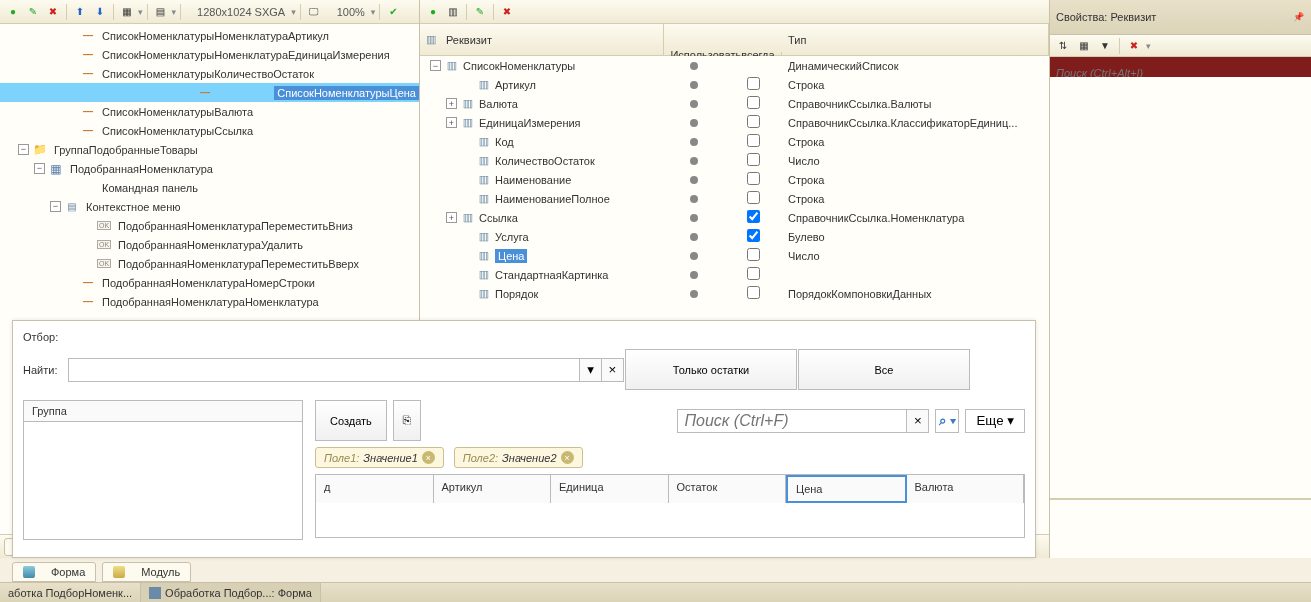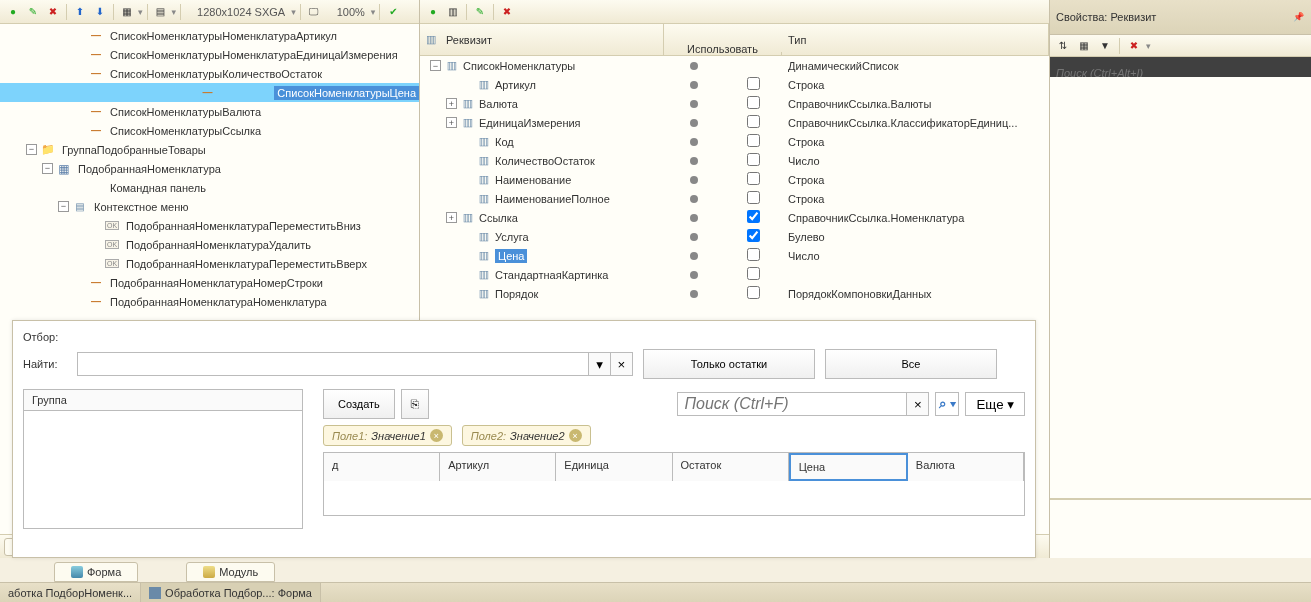--- a/index.html
+++ b/index.html
@@ -9,21 +9,21 @@
   
   
   .left-panel { width: 420px; border-right: 1px solid #c8c0a8; display: flex; flex-direction: column; background: #fffef8; }
   .toolbar { height: 24px; background: linear-gradient(#fdfbf0,#f0ead4); border-bottom: 1px solid #d4cdb0; display: flex; align-items: center; padding: 0 4px; gap: 2px; }
   .tb-btn { width: 18px; height: 18px; display: inline-flex; align-items: center; justify-content: center; cursor: pointer; font-size: 10px; }
   .tb-sep { width: 1px; height: 16px; background: #d4cdb0; margin: 0 2px; }
   .tb-text { font-size: 11px; padding: 0 4px; color: #555; margin-left: 8px; }
   .tb-dropdown { font-size: 9px; color: #888; }
   
   .tree-area { flex: 1; overflow: auto; background: #fffef8; padding: 2px 0; }
-  .tree-row { display: flex; align-items: center; height: 19px; padding-left: 14px; cursor: pointer; white-space: nowrap; }
+  .tree-row { display: flex; align-items: center; height: 19px; padding-left: 6px; cursor: pointer; white-space: nowrap; }
   .tree-row.selected { background: #7dd3fc; color: #fff; justify-content: space-between; }
   .tree-row.selected .tree-label { background: #4a90d9; color: #fff; }
   .tree-indent { display: inline-block; }
   .tree-toggle { width: 11px; height: 11px; border: 1px solid #999; background: #fff; display: inline-flex; align-items: center; justify-content: center; font-size: 9px; line-height: 1; margin-right: 3px; color: #555; cursor: pointer; }
   .tree-toggle.empty { border: none; background: none; }
   .tree-icon { width: 16px; height: 14px; display: inline-flex; align-items: center; justify-content: center; margin-right: 3px; font-size: 10px; }
   .ic-field { color: #b8860b; } .ic-field::before { content: "—"; font-weight: bold; color: #c97a2e; }
   .ic-folder::before { content: "📁"; font-size: 11px; }
   .ic-table::before { content: "▦"; color: #5a7da8; font-size: 12px; }
   .ic-menu::before { content: "▤"; color: #6a8aa8; }
@@ -38,21 +38,21 @@
   .ic-red { background: linear-gradient(#e88,#c44); border-radius: 2px; }
   .ic-yel { background: linear-gradient(#ed8,#ca4); border-radius: 2px; }
   .ic-grn { background: linear-gradient(#8d8,#4a4); border-radius: 2px; }
   .ic-blu { background: linear-gradient(#8cd,#48a); border-radius: 2px; }
   
   
   .mid-panel { width: 630px; border-right: 1px solid #c8c0a8; display: flex; flex-direction: column; background: #fffef8; }
   .grid-head { display: flex; height: 32px; background: linear-gradient(#fdfbf0,#f0ead4); border-bottom: 1px solid #d4cdb0; }
   .gh-cell { border-right: 1px solid #d4cdb0; padding: 3px 6px; font-size: 11px; display: flex; align-items: center; }
   .gh-cell.c1 { width: 244px; }
-  .gh-cell.c2 { width: 118px; flex-direction: column; justify-content: center; align-items: center; line-height: 1.1; margin-top: 28px; }
+  .gh-cell.c2 { width: 118px; justify-content: center; align-items: center; line-height: 1.1; margin-top: 28px; }
   .gh-cell.c3 { flex: 1; }
   .gh-ic { width: 16px; height: 14px; margin-right: 4px; }
   
   .grid-body { flex: 1; overflow: auto; background: #fffef8; }
   .grid-row { display: flex; height: 19px; align-items: center; }
   .gr-c1 { width: 244px; display: flex; align-items: center; padding-left: 6px; }
   .gr-c2 { width: 60px; text-align: center; }
   .gr-c2b { width: 58px; text-align: center; }
   .gr-c3 { flex: 1; padding-left: 6px; }
   .gr-toggle { width: 11px; height: 11px; border: 1px solid #999; background: #fff; display: inline-flex; align-items: center; justify-content: center; font-size: 9px; margin-right: 3px; color: #555; }
@@ -61,37 +61,37 @@
   .ic-attr::before { content: "▥"; color: #6a8aa8; font-size: 11px; }
   .gr-dot { width: 8px; height: 8px; background: #888; border-radius: 50%; display: inline-block; }
   .gr-chk { width: 13px; height: 13px; }
   .gr-label.sel { background: #4a90d9; color: #fff; padding: 1px 3px; }
   
   
   .right-panel { flex: 1; display: flex; flex-direction: column; background: #f5f0e1; }
   .rp-title { height: 35px; background: linear-gradient(#e8e0c8,#dcd4b8); border-bottom: 1px solid #c8c0a8; padding: 2px 6px; font-size: 11px; display: flex; align-items: center; justify-content: space-between; }
   .rp-toolbar { height: 22px; background: linear-gradient(#fdfbf0,#f0ead4); border-bottom: 1px solid #d4cdb0; display: flex; align-items: center; padding: 0 4px; gap: 3px; }
   .rp-search { height: 20px; }
-  .rp-search input { width: 100%; height: 100%; border: none; background: #404040; padding: 16px 6px; font-size: 11px; font-style: italic; color: #aaa; }
+  .rp-search input { width: 100%; height: 100%; border: none; background: #7f1d1d; padding: 16px 6px; font-size: 11px; font-style: italic; color: #aaa; }
   .rp-body { flex: 1; background: #fffef8; }
   .rp-bottom { height: 60px; background: #fffef8; border-top: 2px solid #d4cdb0; }
   
   
   .preview { position: absolute; left: 12px; top: 320px; width: 1024px; height: 238px; background: #fff; border: 1px solid #c8c0a8; box-shadow: 0 0 4px rgba(0,0,0,0.1); padding: 10px; }
   .pv-label { margin-bottom: 6px; font-size: 11px; }
-  .pv-row { display: flex; align-items: center; gap: 10px; margin-bottom: 10px; }
+  .pv-row { display: flex; align-items: center; gap: 1px; margin-bottom: 10px; }
   .pv-find-lbl { width: 44px; }
   .pv-input-wrap { display: flex; border: 1px solid #bbb; }
   .pv-input { width: 510px; height: 22px; border: none; padding: 0 4px; }
   .pv-clear { width: 22px; height: 22px; border: none; border-left: 1px solid #bbb; background: #fafafa; cursor: pointer; }
   .pv-ddl { width: 22px; height: 22px; border: none; border-left: 1px solid #bbb; background: #fafafa; cursor: pointer; }
-  .pv-btn { height: 30px; padding: 0 14px; border: 1px solid #bbb; background: linear-gradient(#fff,#f0f0f0); cursor: pointer; font-size: 11px; }
+  .pv-btn { height: 41px; padding: 0 14px; border: 1px solid #bbb; background: linear-gradient(#fff,#f0f0f0); cursor: pointer; font-size: 11px; }
   .pv-btn.wide { width: 172px; }
   
-  .pv-split { display: flex; gap: 20px; }
+  .pv-split { display: flex; gap: 12px; }
   .pv-left { width: 280px; }
   .pv-grp-head { border: 1px solid #bbb; padding: 4px 8px; font-size: 11px; background: #fafafa; }
   .pv-grp-body { border: 1px solid #bbb; border-top: none; height: 118px; background: #fff; }
   
   .pv-right { flex: 1; }
   .pv-rtool { display: flex; align-items: center; gap: 6px; margin-bottom: 6px; }
   .pv-search-wrap { display: flex; border: 1px solid #bbb; margin-left: auto; }
   .pv-search { width: 228px; height: 22px; border: none; padding: 0 6px; font-style: italic; color: #aaa; font-size: 16px; }
   .pv-sbtn { width: 24px; height: 24px; border: 1px solid #bbb; background: #fff; cursor: pointer; color: #3a7ac8; font-weight: bold; }
   .pv-more { height: 24px; padding: 0 10px; border: 1px solid #bbb; background: #fff; cursor: pointer; }
@@ -103,21 +103,21 @@
   .chip .x { width: 13px; height: 13px; border-radius: 50%; background: #c9b870; color: #fff; display: inline-flex; align-items: center; justify-content: center; font-size: 9px; cursor: pointer; }
   
   .pv-table { border: 1px solid #bbb; }
   .pv-thead { display: flex; background: #fafafa; height: 28px; }
   .pv-th { border-right: 1px solid #bbb; padding: 6px 8px; font-size: 11px; flex: 1; }
   .pv-th.sel { border: 2px solid #4a90d9; }
   .pv-tbody { height: 34px; background: #fff; }
   
   
   .bottom-tabs { position: absolute; left: 12px; top: 562px; display: flex; gap: 6px; }
-  .btab { border: 1px solid #c8c0a8; background: #fdfbf0; padding: 3px 16px; border-radius: 3px 3px 0 0; font-size: 11px; display: flex; align-items: center; gap: 4px; cursor: pointer; margin-left: 42px; }
+  .btab { border: 1px solid #c8c0a8; background: #fdfbf0; padding: 3px 10px; border-radius: 3px 3px 0 0; font-size: 11px; display: flex; align-items: center; gap: 16px; cursor: pointer; }
   
   
   .statusbar { position: absolute; left: 0; bottom: 0; width: 100%; height: 20px; background: linear-gradient(#e8e0c8,#dcd4b8); border-top: 1px solid #c8c0a8; display: flex; align-items: center; font-size: 11px; }
   .sb-item { padding: 0 8px; border-right: 1px solid #c8c0a8; height: 100%; display: flex; align-items: center; gap: 4px; }
   .sb-item.active { background: #d8d0b4; }
   .sb-ic { width: 12px; height: 12px; background: #6a8aa8; display: inline-block; }
 </style>
 </head>
 <body>
 

